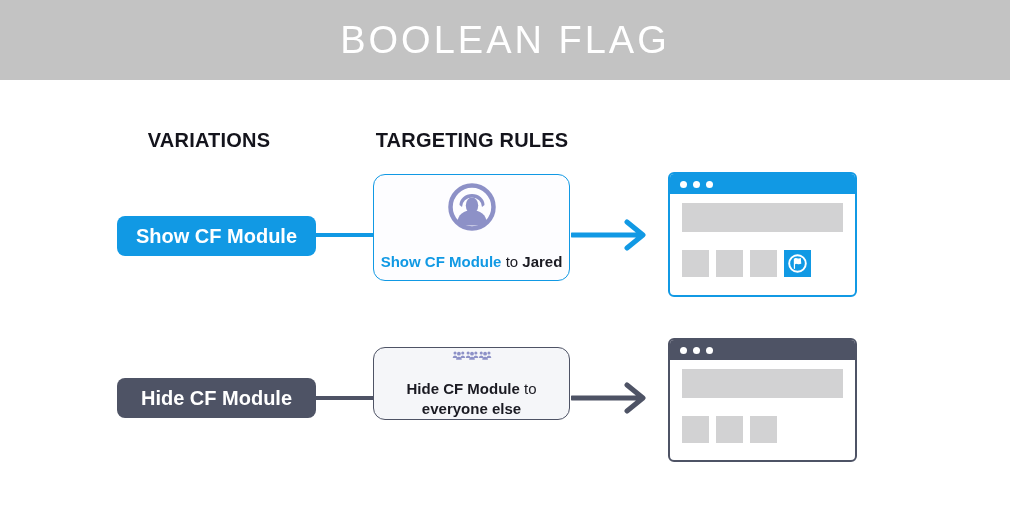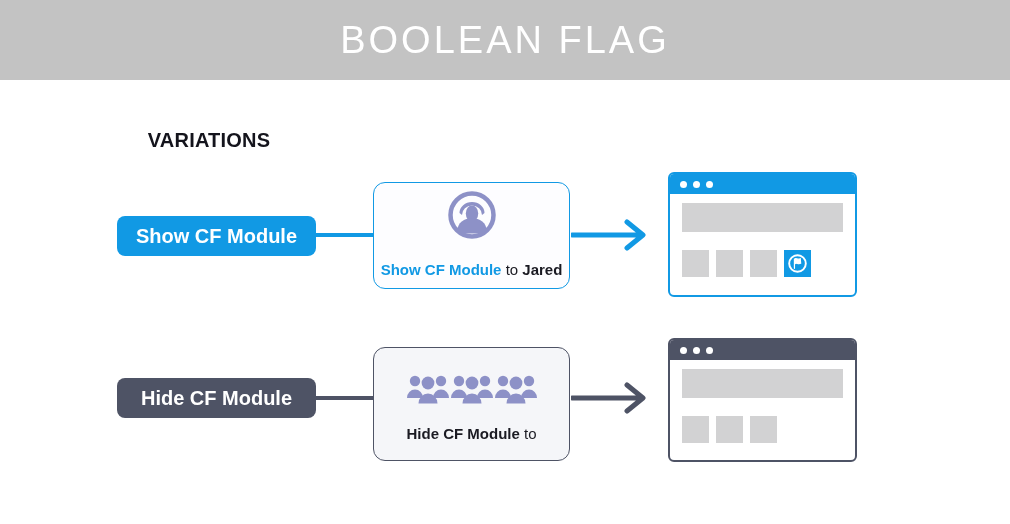--- a/index.html
+++ b/index.html
@@ -27,22 +27,22 @@
   .pill-dark { top:378px; background:#4e5365; }
 
   
   .connector { position:absolute; left:314px; width:61px; height:4px; }
   .connector-blue { top:233px; background:#1199e4; }
   .connector-dark { top:396px; background:#4e5365; }
 
   
   .rule-card { position:absolute; left:373px; width:197px; border-radius:12px;
                display:flex; flex-direction:column; align-items:center; justify-content:center; }
-  .rule-card-1 { top:182px; height:107px; background:#fdfdff; border:1.5px solid #1199e4; gap:20px; }
-  .rule-card-2 { top:347px; height:114px; background:#f5f6f9; border:1.5px solid #4e5365; gap:18px; }
+  .rule-card-1 { top:174px; height:107px; background:#fdfdff; border:1.5px solid #1199e4; gap:20px; }
+  .rule-card-2 { top:347px; height:73px; background:#f5f6f9; border:1.5px solid #4e5365; gap:18px; }
   .rule-text { font-size:15px; color:#1a1a22; text-align:center; line-height:1.35; }
   .rule-flag-blue { color:#1199e4; font-weight:700; }
   .rule-flag-dark { color:#1a1a22; font-weight:700; }
   .rule-target { font-weight:700; }
   .rule-target-block { display:block; font-weight:700; }
 
   
   .arrow { position:absolute; left:571px; width:78px; height:38px; }
   .arrow-1 { top:216px; }
   .arrow-2 { top:379px; }
@@ -64,20 +64,21 @@
 </head>
 <body>
 
 <div class="stage">
 
   <div class="header">
     <div class="header-title">BOOLEAN FLAG</div>
   </div>
 
   <div class="col-label col-variations">VARIATIONS</div>
+  <div class="col-label col-targeting">TARGETING RULES</div>
 
   <div class="pill pill-blue">
     <span>Show CF Module</span>
   </div>
 
   <div class="connector connector-blue"></div>
 
   <div class="rule-card rule-card-1">
     <svg width="50" height="50" viewBox="0 0 50 50">
       <circle cx="25" cy="25" r="21.5" fill="none" stroke="#8d91c7" stroke-width="4.5"></circle>
@@ -142,20 +143,21 @@
       <use href="#personBack" x="53" y="26"></use>
       <use href="#personBack" x="79" y="26"></use>
       <use href="#personFront" x="66" y="30"></use>
       <use href="#personBack" x="97" y="26"></use>
       <use href="#personBack" x="123" y="26"></use>
       <use href="#personFront" x="110" y="30"></use>
     </svg>
     <div class="rule-text">
       <span class="rule-flag-dark">Hide CF Module</span>
       <span> </span><span>to</span>
+      <span class="rule-target-block">everyone else</span>
     </div>
   </div>
 
   <svg class="arrow arrow-2" viewBox="0 0 78 38">
     <path d="M1 19 H70 M56 6 L72 19 L56 32" fill="none" stroke="#4e5365" stroke-width="5" stroke-linecap="round" stroke-linejoin="round"></path>
   </svg>
 
   <div class="browser browser-2">
     <div class="browser-bar bar-dark">
       <span class="dot"></span>

